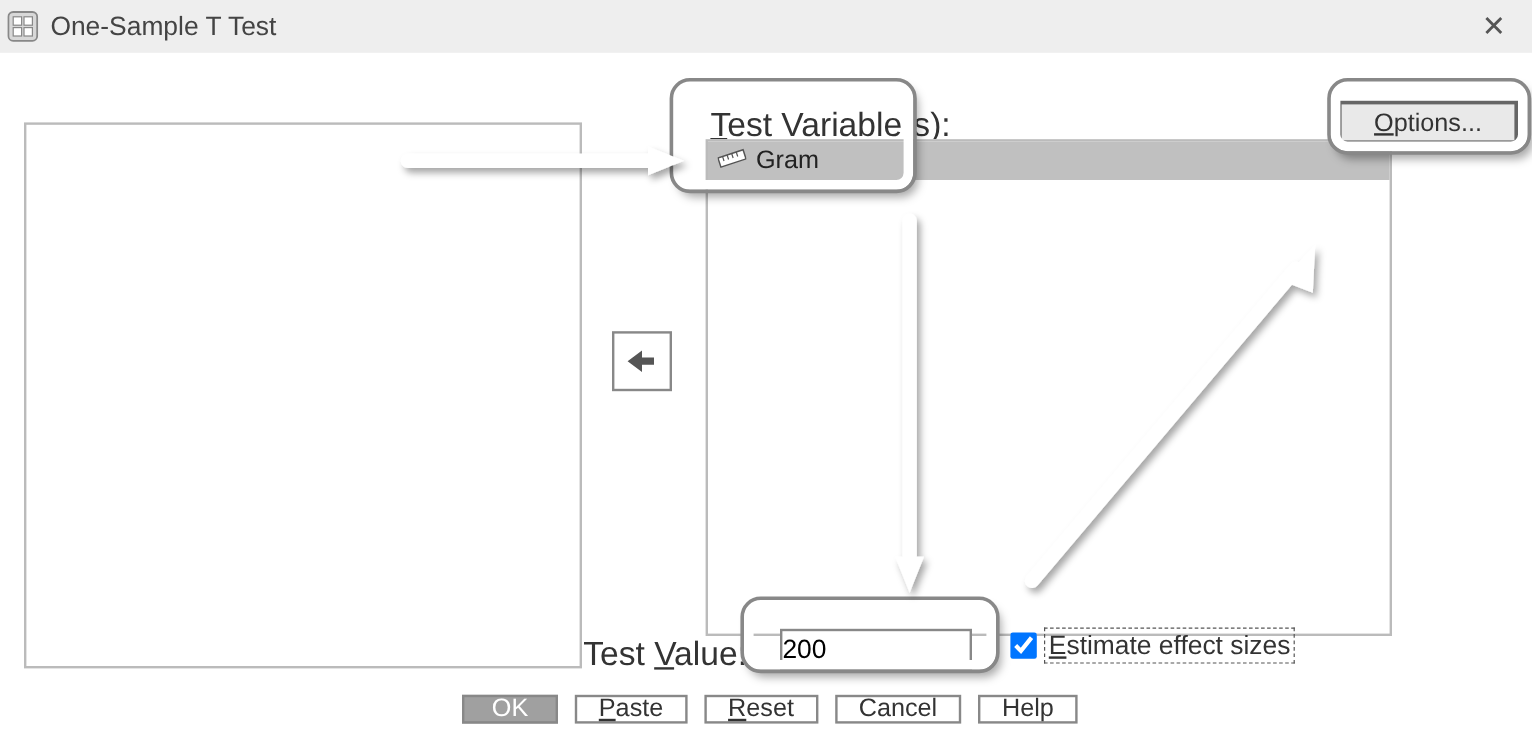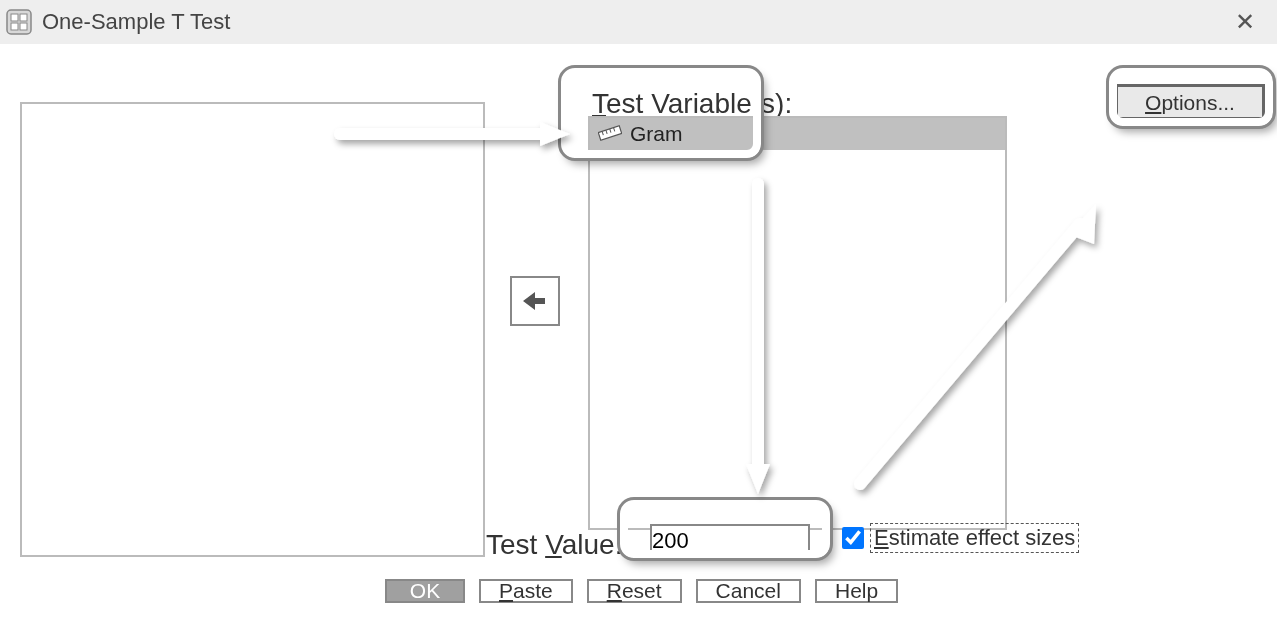--- a/index.html
+++ b/index.html
@@ -73,21 +73,21 @@
     position: absolute;
     left: 592px; top: 44px;
     font-size: 28px;
   }
   .tv-label .u { text-decoration: underline; }
 
   
   .tv-list {
     position: absolute;
     left: 588px; top: 72px;
-    width: 419px; height: 414px;
+    width: 572px; height: 414px;
     border: 2px solid #bbb;
     background: #fff;
   }
   .tv-item {
     height: 32px;
     background: #c0c0c0;
     display: flex;
     align-items: center;
     padding-left: 8px;
     color: #222;

